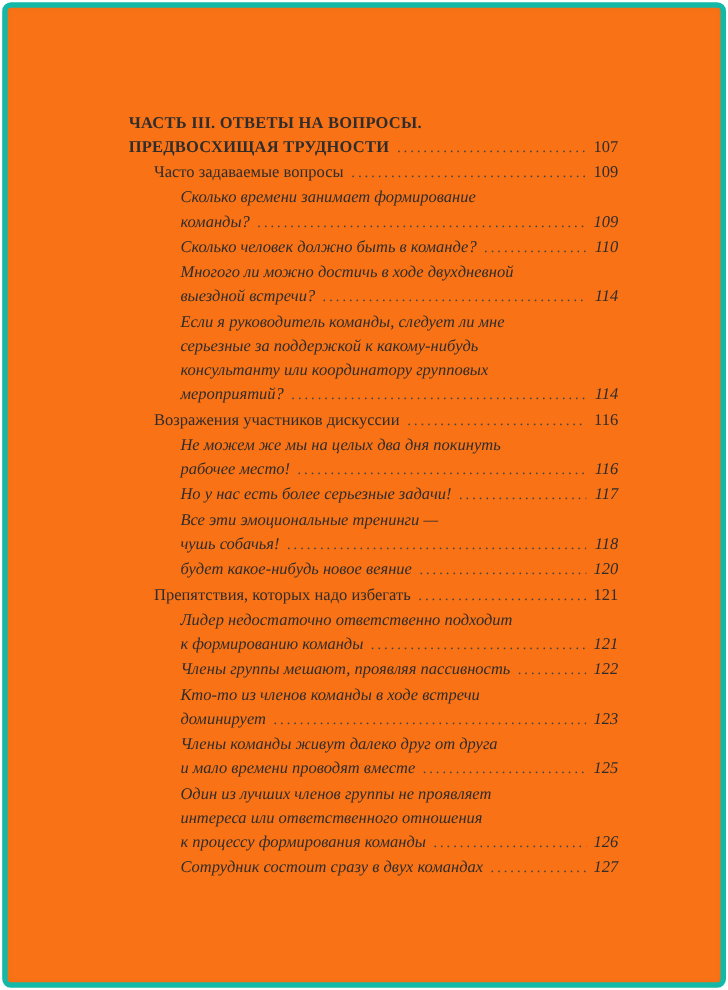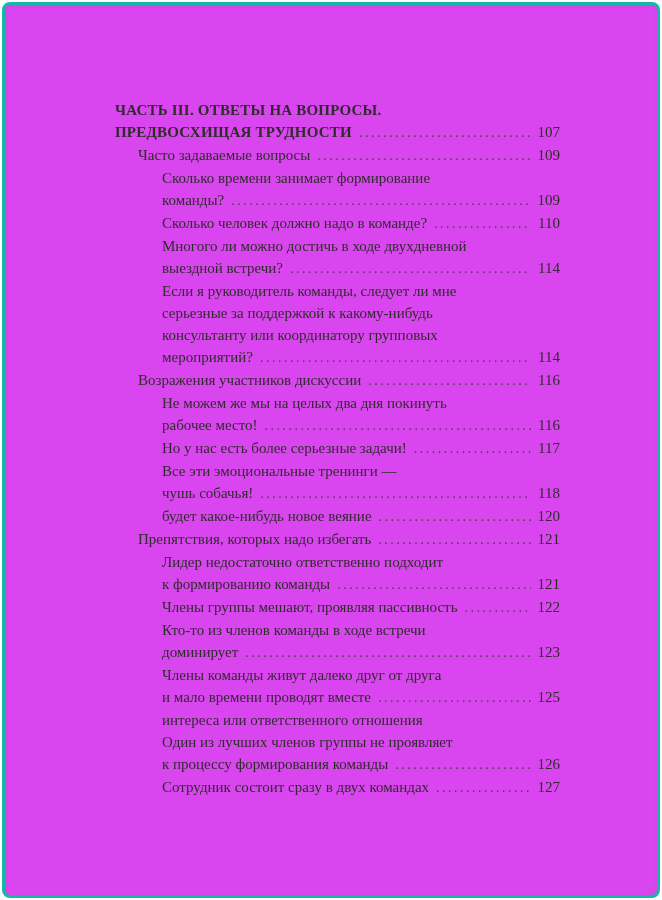--- a/index.html
+++ b/index.html
@@ -11,38 +11,38 @@
     width: 662px;
     height: 900px;
     position: relative;
     overflow: hidden;
     font-family: "Liberation Serif", "DejaVu Serif", serif;
     color: #2f2c2b;
   }
   .page {
     position: absolute;
     inset: 2px;
-    border: 3px solid #14b8a6;
+    border: 5px solid #14b8a6;
     border-radius: 8px;
-    background: #d946ef;
+    background: #f97316;
     box-shadow: inset 0 0 6px rgba(0,0,0,0.04);
   }
   .toc {
     position: absolute;
     left: 110px;
     top: 94px;
     width: 445px;
     font-size: 15px;
     line-height: 22px;
   }
   .toc-entry { margin: 0; }
   .toc-entry.bold .toc-text { font-weight: 700; letter-spacing: 0.2px; }
   .toc-entry.level-0 { padding-left: 0; }
   .toc-entry.level-1 { padding-left: 23px; }
-  .toc-entry.level-2 { padding-left: 47px; }
+  .toc-entry.level-2 { padding-left: 47px; font-style: italic; }
   .toc-line {
     display: flex;
     align-items: baseline;
   }
   .toc-text {
     white-space: nowrap;
   }
   .dots {
     flex: 1;
     min-width: 14px;
@@ -91,21 +91,21 @@
           <span class="toc-text">Сколько времени занимает формирование</span>
         </div>
         <div class="toc-line">
           <span class="toc-text">команды?</span>
           <span class="dots"></span>
           <span class="page-num">109</span>
         </div>
       </div>
       <div class="toc-entry level-2">
         <div class="toc-line">
-          <span class="toc-text">Сколько человек должно надо в команде?</span>
+          <span class="toc-text">Сколько человек должно быть в команде?</span>
           <span class="dots"></span>
           <span class="page-num">110</span>
         </div>
       </div>
       <div class="toc-entry level-2">
         <div class="toc-line">
           <span class="toc-text">Многого ли можно достичь в ходе двухдневной</span>
         </div>
         <div class="toc-line">
           <span class="toc-text">выездной встречи?</span>
@@ -209,24 +209,24 @@
           <span class="toc-text">Члены команды живут далеко друг от друга</span>
         </div>
         <div class="toc-line">
           <span class="toc-text">и мало времени проводят вместе</span>
           <span class="dots"></span>
           <span class="page-num">125</span>
         </div>
       </div>
       <div class="toc-entry level-2">
         <div class="toc-line">
+          <span class="toc-text">Один из лучших членов группы не проявляет</span>
+        </div>
+        <div class="toc-line">
           <span class="toc-text">интереса или ответственного отношения</span>
-        </div>
-        <div class="toc-line">
-          <span class="toc-text">Один из лучших членов группы не проявляет</span>
         </div>
         <div class="toc-line">
           <span class="toc-text">к процессу формирования команды</span>
           <span class="dots"></span>
           <span class="page-num">126</span>
         </div>
       </div>
       <div class="toc-entry level-2">
         <div class="toc-line">
           <span class="toc-text">Сотрудник состоит сразу в двух командах</span>

